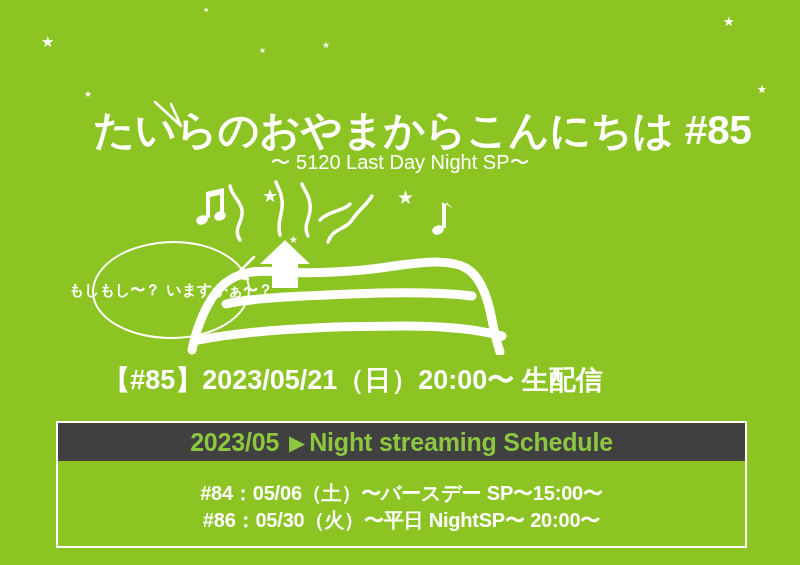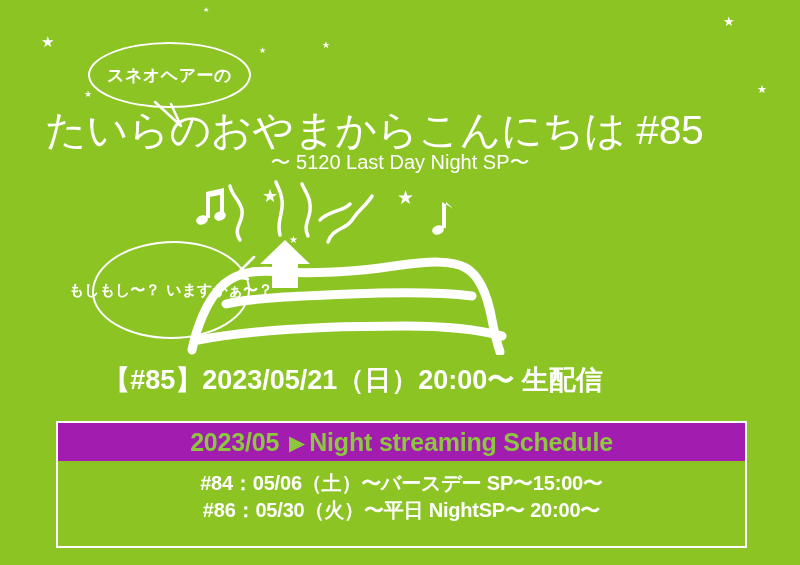--- a/index.html
+++ b/index.html
@@ -62,23 +62,24 @@
     position:absolute;
     left:228px; top:255px;
     width:30px; height:28px;
   }
 
   
   .headline {
     position:absolute;
     left:0; top:103px;
     width:800px;
+    text-align:center;
     color:#ffffff;
     font-size:41px;
-    font-weight:400;
+    font-weight:700;
     letter-spacing:-0.5px;
     white-space:nowrap;
     padding-left:45px;
   }
   .subhead {
     position:absolute;
     left:0; top:149px;
     width:800px;
     text-align:center;
     color:#ffffff;
@@ -106,21 +107,21 @@
 
   
   #schedule-frame {
     position:absolute;
     left:56px; top:421px;
     width:691px; height:127px;
     border:2px solid #ffffff;
   }
   #schedule-banner {
     height:38px;
-    background:#a21caf;
+    background:#404040;
     display:flex;
     align-items:center;
     justify-content:center;
     gap:2px;
   }
   #schedule-banner .month {
     color:#8dc63f;
     font-size:25px;
     font-weight:900;
     letter-spacing:-0.2px;
@@ -131,21 +132,21 @@
     line-height:1;
     margin:0 2px 0 8px;
   }
   #schedule-banner .label {
     color:#8dc63f;
     font-size:25px;
     font-weight:900;
     letter-spacing:-0.2px;
   }
   #schedule-rows {
-    padding-top:9px;
+    padding-top:19px;
   }
   .sched-row {
     text-align:center;
     color:#ffffff;
     font-size:20px;
     font-weight:800;
     line-height:27px;
     white-space:nowrap;
     letter-spacing:-0.2px;
   }
@@ -159,23 +160,20 @@
   <div class="star" style="left:84px;  top:90px;  font-size:9px;">★</div>
   <div class="star" style="left:259px; top:47px;  font-size:8px;">★</div>
   <div class="star" style="left:723px; top:15px;  font-size:13px;">★</div>
   <div class="star" style="left:757px; top:84px;  font-size:11px;">★</div>
   <div class="star" style="left:262px; top:187px; font-size:18px;">★</div>
   <div class="star" style="left:289px; top:235px; font-size:10px;">★</div>
   <div class="star" style="left:397px; top:188px; font-size:19px;">★</div>
   <div class="star" style="left:203px; top:6px;   font-size:7px;">★</div>
   <div class="star" style="left:322px; top:41px;  font-size:9px;">★</div>
 
-  <div class="bubble-top">
-    <span>スネオヘアーの</span>
-  </div>
   <svg class="bubble-top-tail" viewBox="0 0 36 34">
     <path d="M4 2 L30 26 L20 4" fill="none" stroke="#ffffff" stroke-width="2.5" stroke-linecap="round" stroke-linejoin="round"></path>
   </svg>
 
   <div class="headline">たいらのおやまからこんにちは #85</div>
   <div class="subhead">〜 5120 Last Day Night SP〜</div>
 
   <div class="bubble-left">
     <span>もしもし〜？</span>
     <span>いますかぁ〜？</span>

